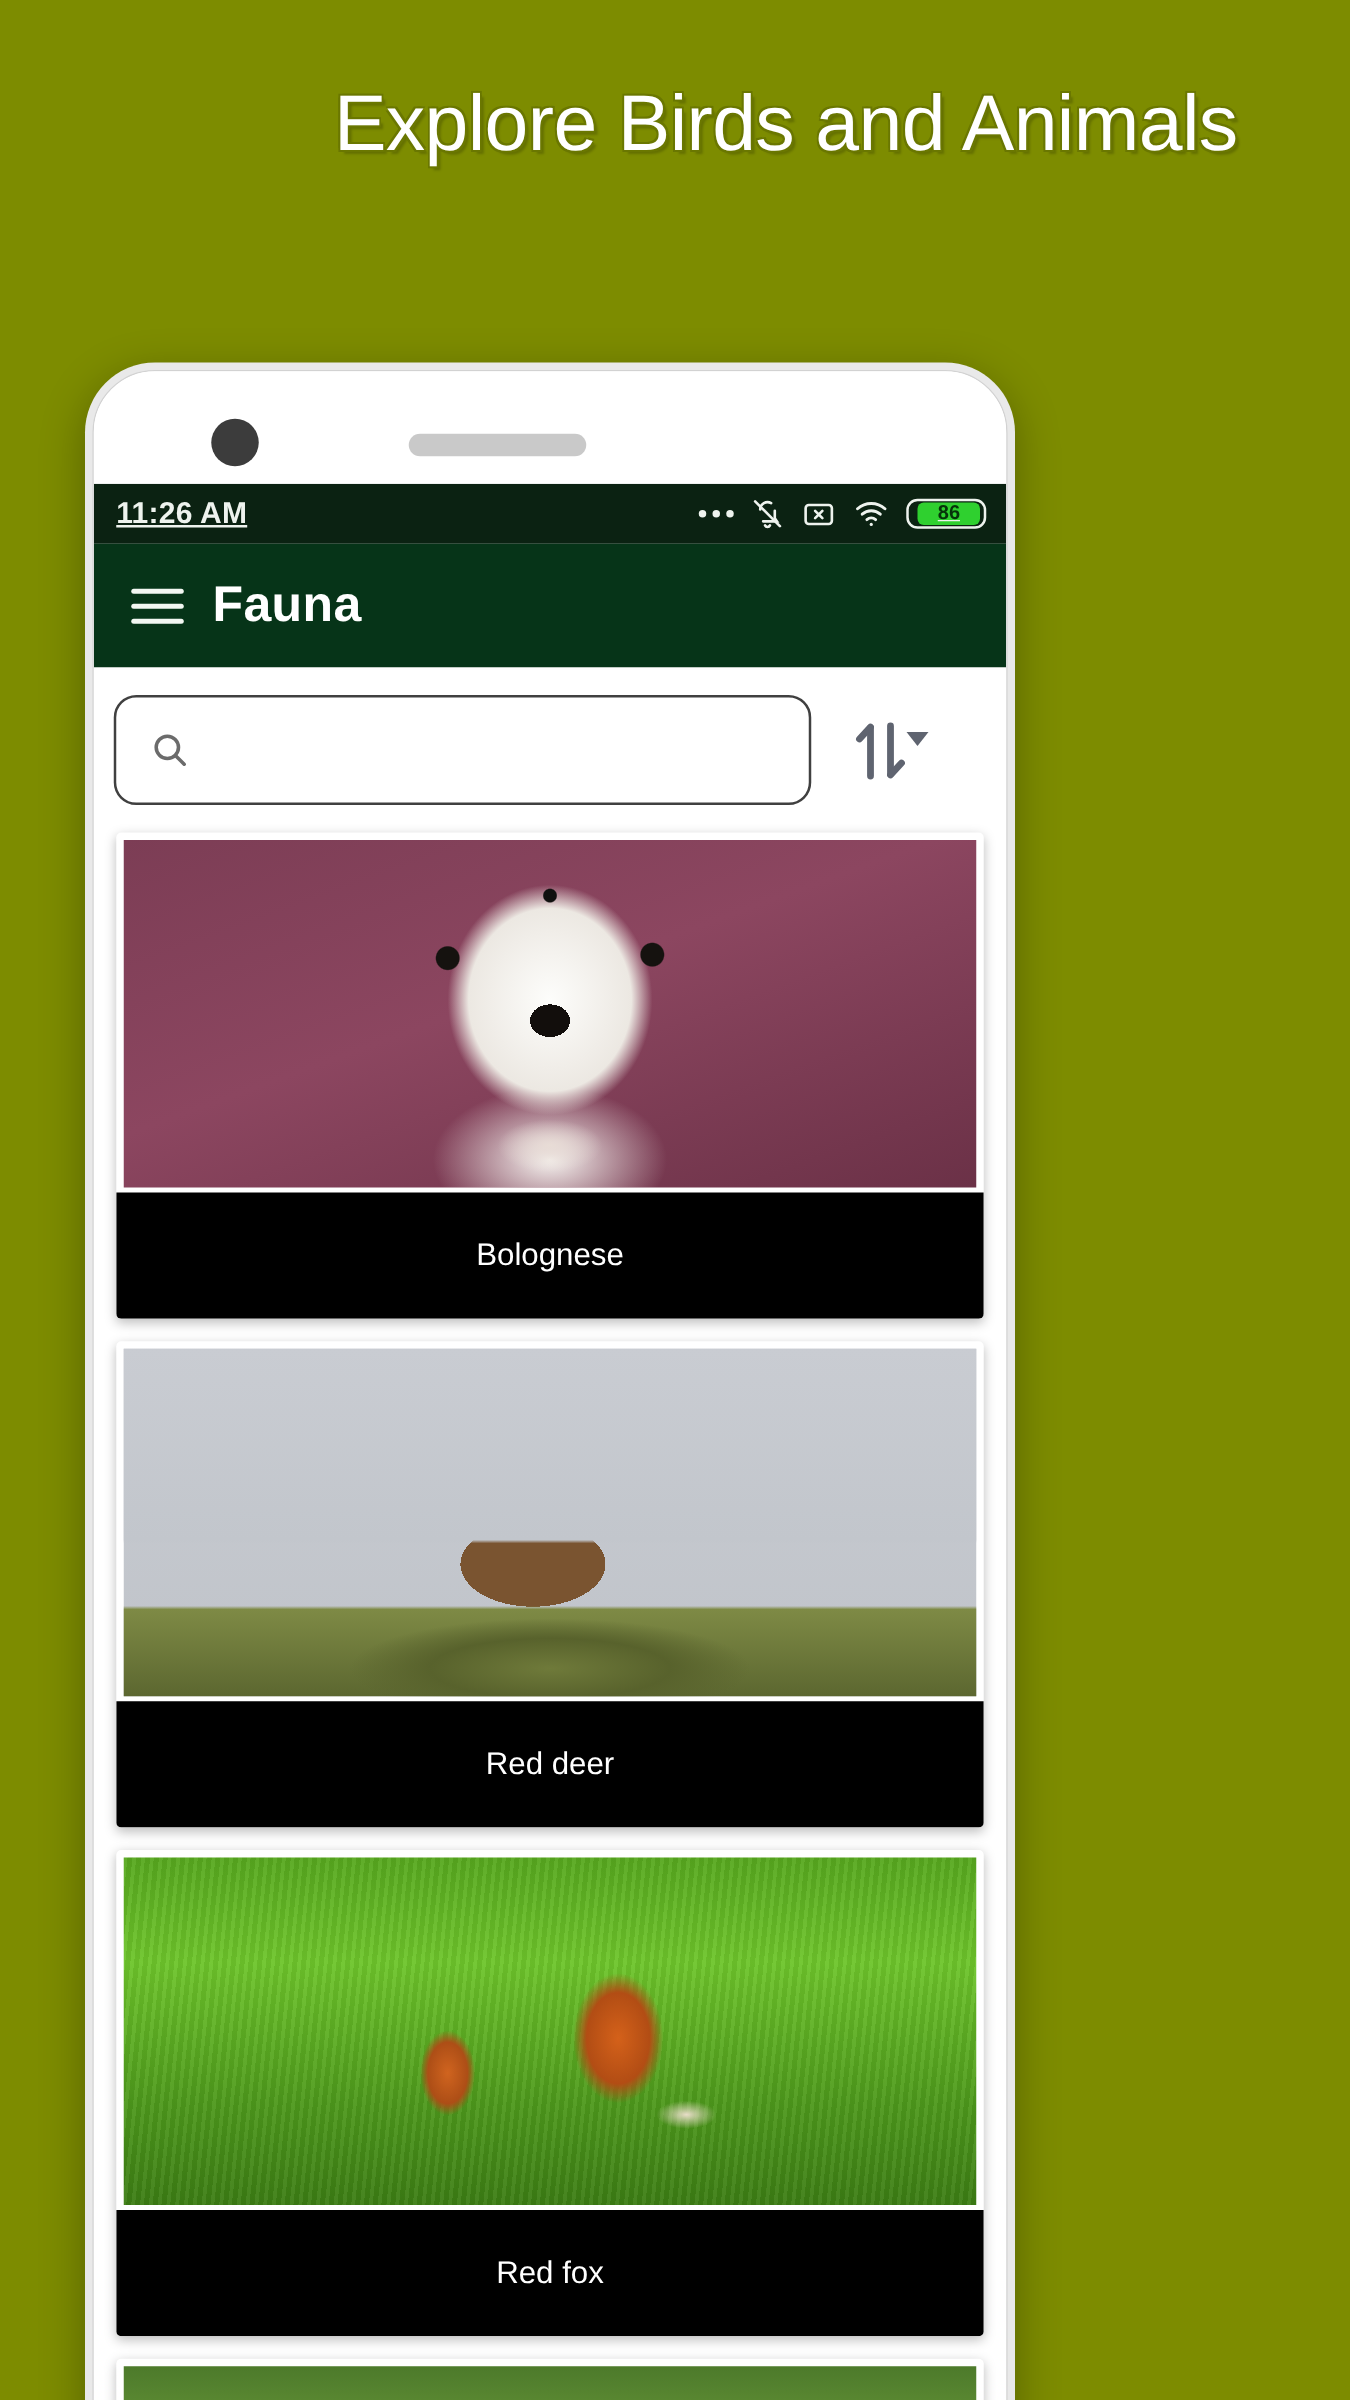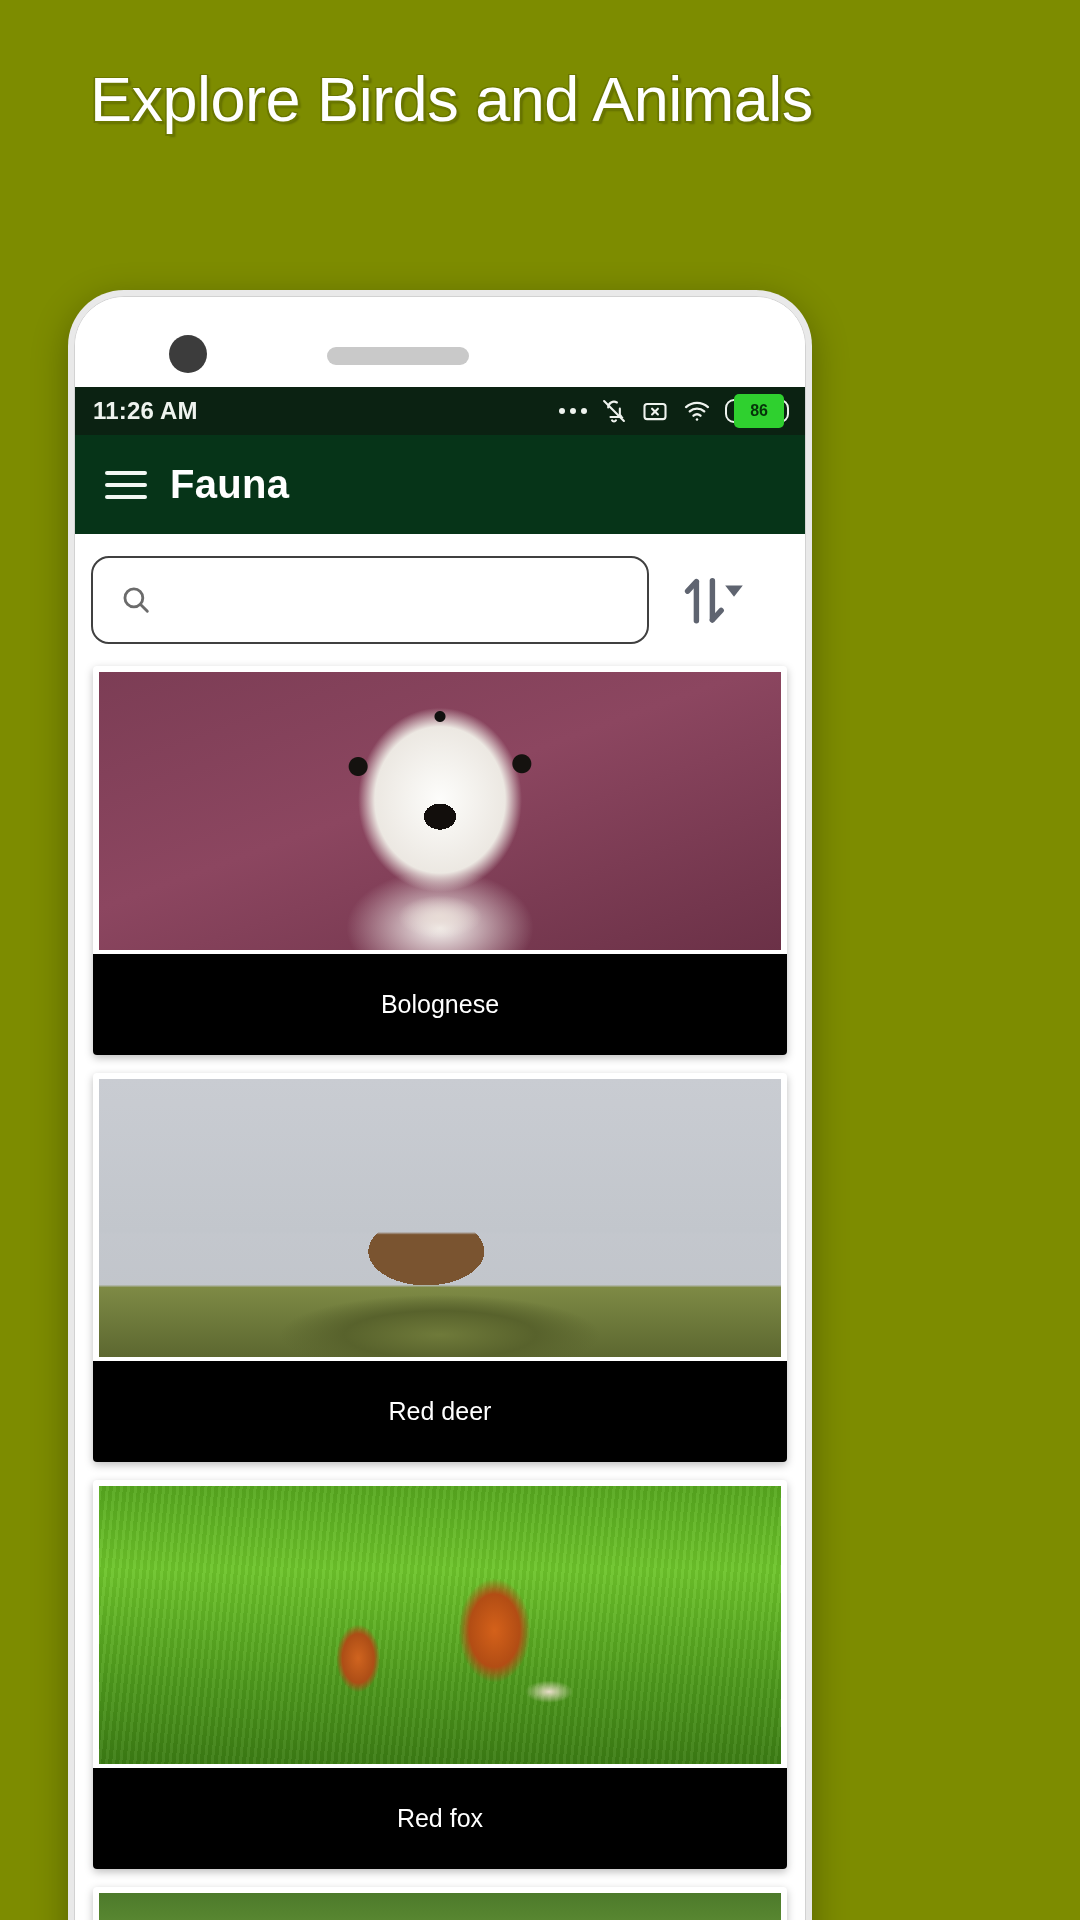--- a/index.html
+++ b/index.html
@@ -10,21 +10,21 @@
   }
   body {
     background: #7d8c00;
     position: relative;
   }
 
   
   .promo {
     position: absolute;
     top: 66px; left: 0; right: 0;
-    text-align: left;
+    text-align: right;
     font-size: 63px;
     line-height: 1.07;
     font-weight: 400;
     color: #ffffff;
     letter-spacing: -0.5px;
     text-shadow:
       -1.5px -1.5px 0 #6a7700,
        1.5px -1.5px 0 #6a7700,
       -1.5px  1.5px 0 #6a7700,
        1.5px  1.5px 0 #6a7700,
@@ -84,20 +84,21 @@
   }
 
   
   .statusbar {
     height: 48px;
     background: #0b2212;
     display: flex;
     align-items: center;
     padding: 0 16px 0 18px;
     color: #eef3ee;
+    text-decoration: underline;
   }
   .clock {
     font-size: 24px;
     font-weight: 700;
     letter-spacing: .2px;
   }
   .status-icons {
     margin-left: auto;
     display: flex;
     align-items: center;
@@ -120,21 +121,21 @@
     min-width: 54px;
   }
   .battery .fill {
     background: #2fd02f;
     color: #06330a;
     font-size: 16px;
     font-weight: 700;
     border-radius: 5px;
     padding: 0 16px;
     line-height: 18px;
-    height: 34px;
+    height: 18px;
     display: flex; align-items: center;
   }
 
   
   .appbar {
     height: 99px;
     background: #063418;
     display: flex;
     align-items: center;
     padding-left: 30px;

